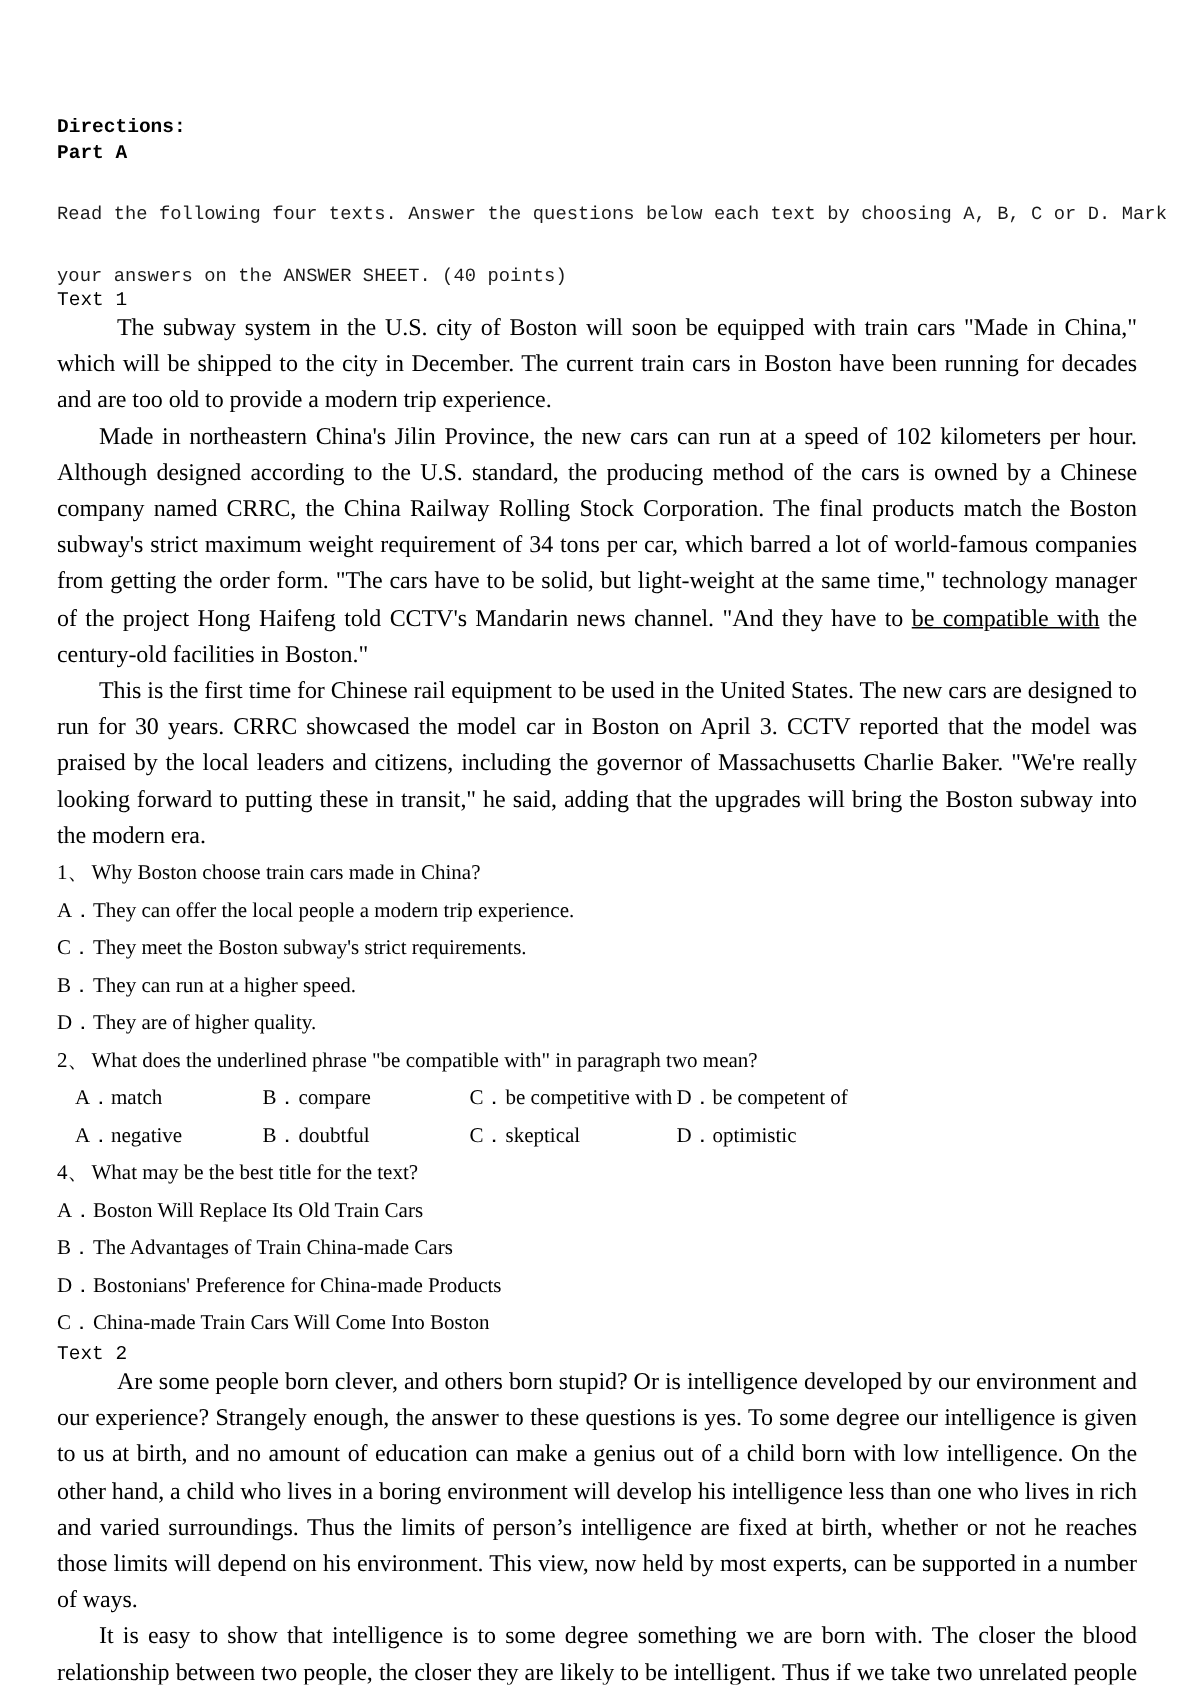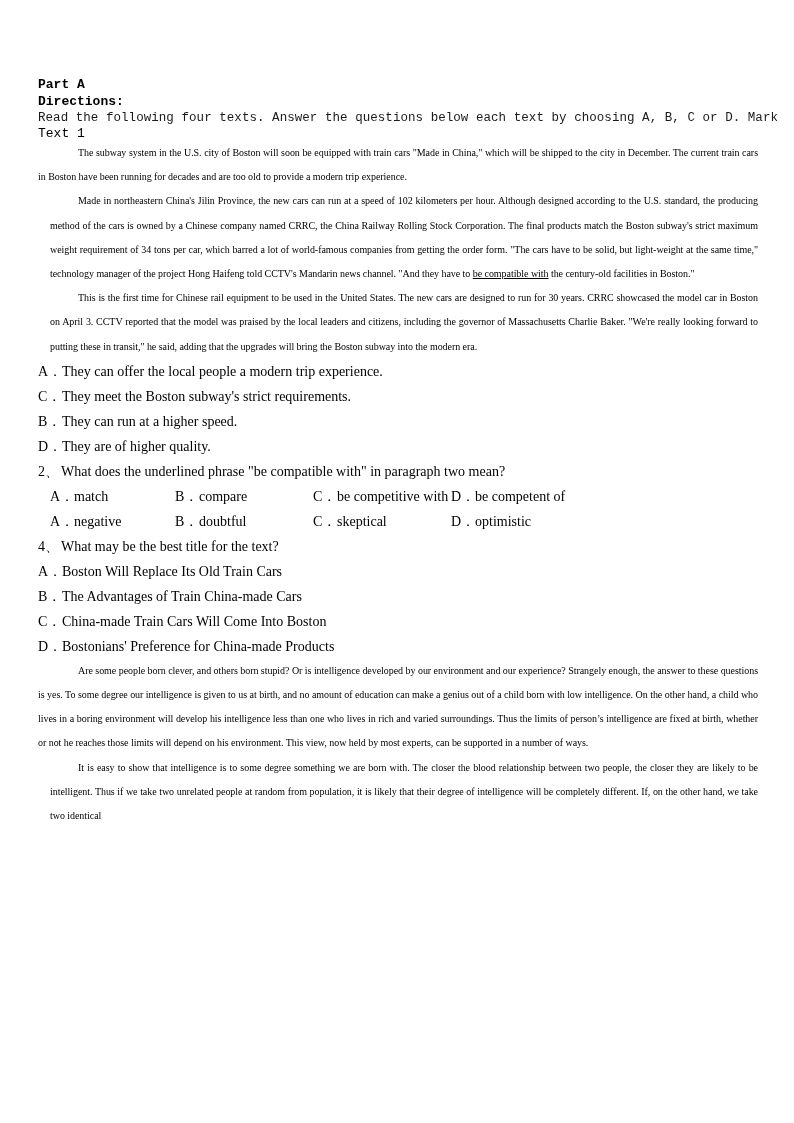--- a/index.html
+++ b/index.html
@@ -30,44 +30,44 @@
     .mono.bold {
       font-weight: bold;
       font-size: 13px;
       line-height: 17px;
     }
     .mono.gray {
       color: #1a1a1a;
       font-size: 12.5px;
       line-height: 16px;
       letter-spacing: 0.05px;
+      margin-top: 25px;
     }
     .text-title {
       font-family: Liberation Mono, monospace;
       font-size: 13px;
       line-height: 15px;
       text-align: left;
       width: 720px;
       color: #000;
     }
     .para {
       font-family: "Liberation Serif", "DejaVu Serif", serif;
-      font-size: 10px;
+      font-size: 16px;
       line-height: 24.2px;
       text-align: justify;
       text-align-last: left;
       margin: 0;
       letter-spacing: -0.05px;
     }
     .para.first {
       text-indent: 40px;
     }
     .para.indent {
       text-indent: 28px;
-      margin-left: 12px;
     }
     .q {
       font-family: "Liberation Serif", "DejaVu Serif", serif;
       font-size: 14px;
       line-height: 25px;
       margin: 0;
       white-space: nowrap;
     }
     .opt-row {
       position: relative;
@@ -90,34 +90,36 @@
       width: 24px;
     }
     .u { text-decoration: underline; }
     .q .num { margin-right: 2px; }
   </style>
 </head>
 <body>
 
 <div class="page">
 
+  <div class="mono bold">Directions:</div>
   <div class="mono bold">Part A</div>
-  <div class="mono bold">Directions:</div>
   <div class="mono gray">Read the following four texts. Answer the questions below each text by choosing A, B, C or D. Mark</div>
+  <div class="mono gray">your answers on the ANSWER SHEET. (40 points)</div>
 
   <section>
     <div class="text-title">Text 1</div>
 
     <p class="para first">The subway system in the U.S. city of Boston will soon be equipped with train cars "Made in China," which will be shipped to the city in December. The current train cars in Boston have been running for decades and are too old to provide a modern trip experience.</p>
 
     <p class="para indent"><span>Made in northeastern China's Jilin Province, the new cars can run at a speed of 102 kilometers per hour. Although designed according to the U.S. standard, the producing method of the cars is owned by a Chinese company named CRRC, the China Railway Rolling Stock Corporation. The final products match the Boston subway's strict maximum weight requirement of 34 tons per car, which barred a lot of world-famous companies from getting the order form. "The cars have to be solid, but light-weight at the same time," technology manager of the project Hong Haifeng told CCTV's Mandarin news channel. "And they have to </span><span class="u">be compatible with</span><span> the century-old facilities in Boston."</span></p>
 
     <p class="para indent">This is the first time for Chinese rail equipment to be used in the United States. The new cars are designed to run for 30 years. CRRC showcased the model car in Boston on April 3. CCTV reported that the model was praised by the local leaders and citizens, including the governor of Massachusetts Charlie Baker. "We're really looking forward to putting these in transit," he said, adding that the upgrades will bring the Boston subway into the modern era.</p>
 
     <div>
+      <p class="q"><span class="num">1、</span><span>Why Boston choose train cars made in China?</span></p>
       <p class="q"><span class="letter">A．</span><span>They can offer the local people a modern trip experience.</span></p>
       <p class="q"><span class="letter">C．</span><span>They meet the Boston subway's strict requirements.</span></p>
       <p class="q"><span class="letter">B．</span><span>They can run at a higher speed.</span></p>
       <p class="q"><span class="letter">D．</span><span>They are of higher quality.</span></p>
     </div>
 
     <div>
       <p class="q"><span class="num">2、</span><span>What does the underlined phrase "be compatible with" in paragraph two mean?</span></p>
       <div class="opt-row">
         <span class="opt"><span class="letter">A．</span><span>match</span></span>
@@ -133,23 +135,24 @@
         <span class="opt"><span class="letter">B．</span><span>doubtful</span></span>
         <span class="opt"><span class="letter">C．</span><span>skeptical</span></span>
         <span class="opt"><span class="letter">D．</span><span>optimistic</span></span>
       </div>
     </div>
 
     <div>
       <p class="q"><span class="num">4、</span><span>What may be the best title for the text?</span></p>
       <p class="q"><span class="letter">A．</span><span>Boston Will Replace Its Old Train Cars</span></p>
       <p class="q"><span class="letter">B．</span><span>The Advantages of Train China-made Cars</span></p>
+      <p class="q"><span class="letter">D．</span><span>Bostonians' Preference for China-made Products</span></p>
       <p class="q"><span class="letter">C．</span><span>China-made Train Cars Will Come Into Boston</span></p>
-      <p class="q"><span class="letter">D．</span><span>Bostonians' Preference for China-made Products</span></p>
     </div>
   </section>
 
   <section>
+    <div class="text-title">Text 2</div>
     <p class="para first">Are some people born clever, and others born stupid? Or is intelligence developed by our environment and our experience? Strangely enough, the answer to these questions is yes. To some degree our intelligence is given to us at birth, and no amount of education can make a genius out of a child born with low intelligence. On the other hand, a child who lives in a boring environment will develop his intelligence less than one who lives in rich and varied surroundings. Thus the limits of person’s intelligence are fixed at birth, whether or not he reaches those limits will depend on his environment. This view, now held by most experts, can be supported in a number of ways.</p>
     <p class="para indent">It is easy to show that intelligence is to some degree something we are born with. The closer the blood relationship between two people, the closer they are likely to be intelligent. Thus if we take two unrelated people at random from population, it is likely that their degree of intelligence will be completely different. If, on the other hand, we take two identical</p>
   </section>
 
 </div>
 
 </body></html>

